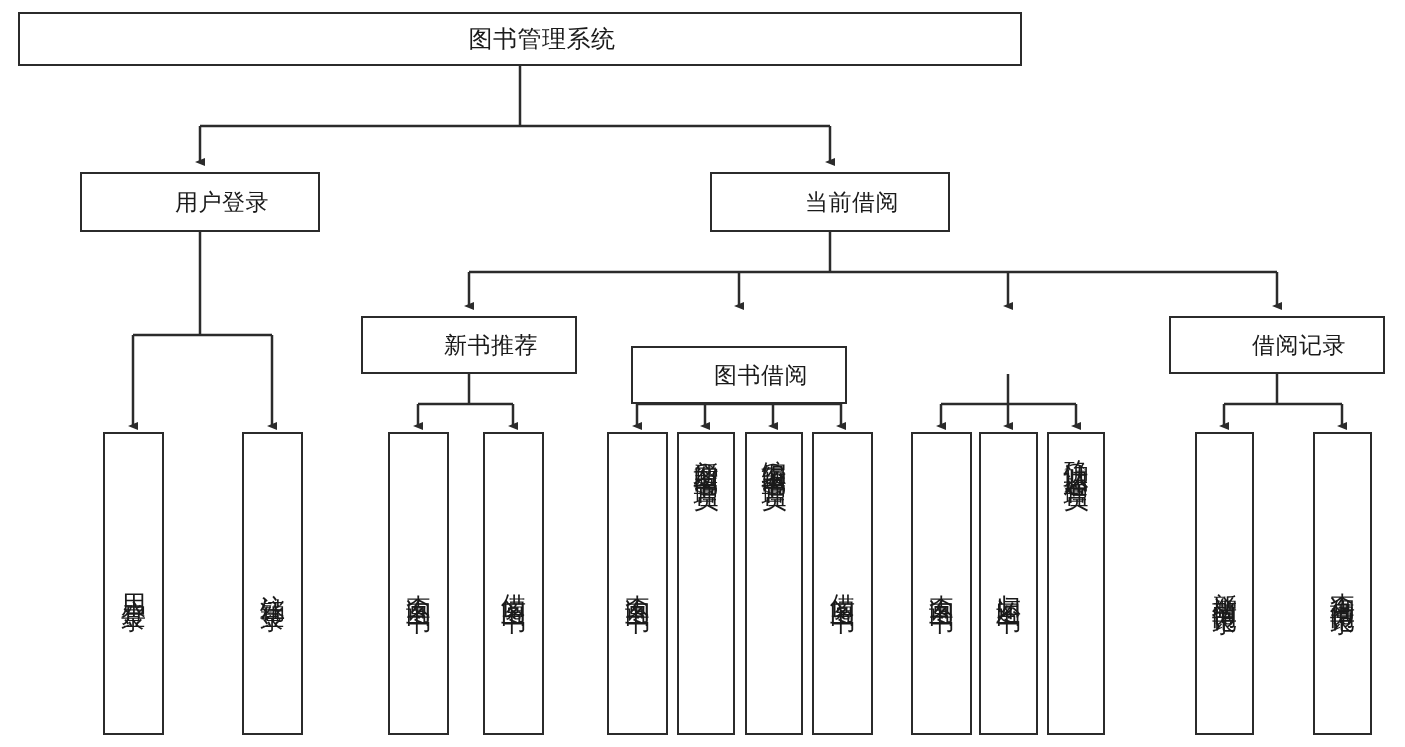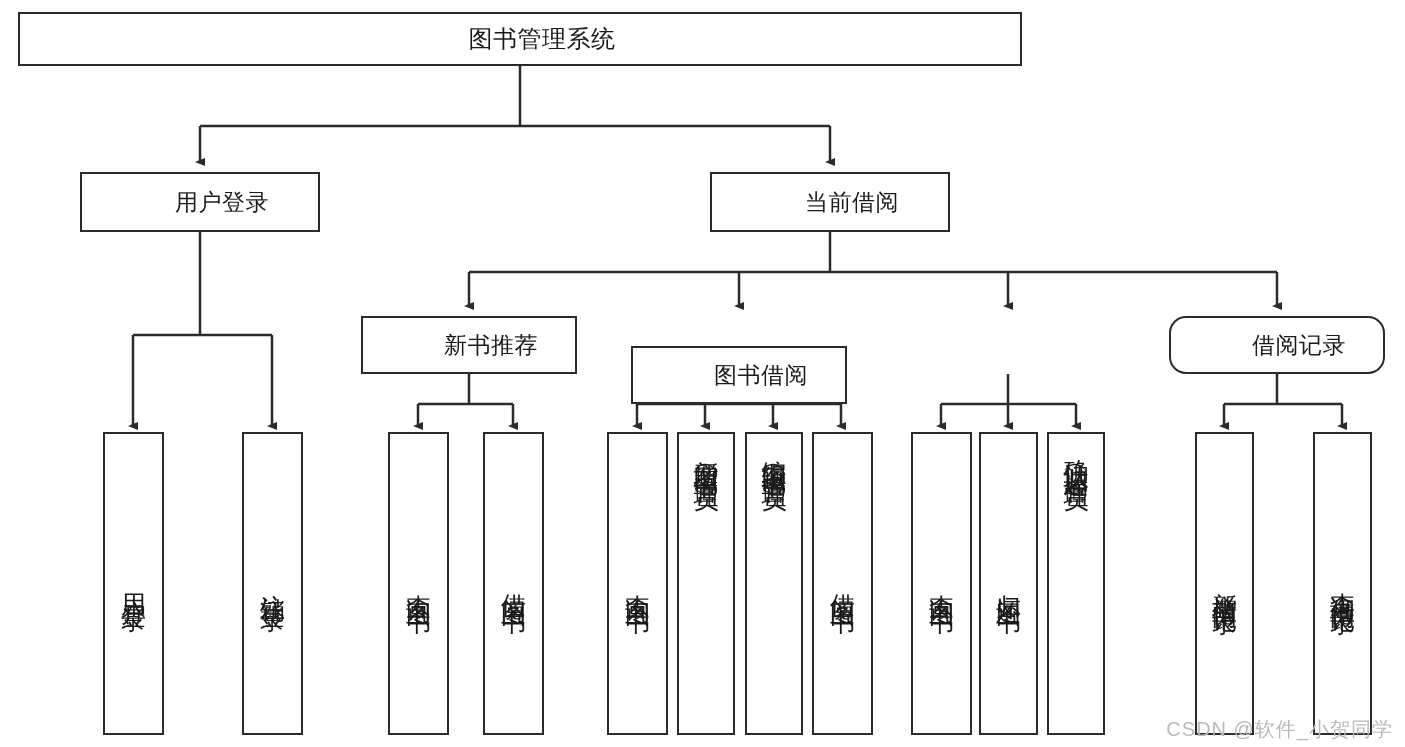--- a/index.html
+++ b/index.html
@@ -144,21 +144,21 @@
   <div class="node horiz" style="left:710px; top:172px; width:240px; height:60px;">
     <span class="lbl">当前借阅</span>
   </div>
 
   <div class="node horiz" style="left:361px; top:316px; width:216px; height:58px;">
     <span class="lbl">新书推荐</span>
   </div>
   <div class="node horiz" style="left:631px; top:316px; width:216px; height:58px;margin-top:30px;">
     <span class="lbl">图书借阅</span>
   </div>
-  <div class="node horiz" style="left:1169px; top:316px; width:216px; height:58px;border-radius:17px;">
+  <div class="node horiz" style="left:1169px; top:316px; width:216px; height:58px;">
     <span class="lbl">借阅记录</span>
   </div>
 
   <div class="node vert" style="left:103px; top:432px; width:61px; height:303px;">
     <span class="lbl">用户登录</span>
   </div>
   <div class="node vert" style="left:242px; top:432px; width:61px; height:303px;">
     <span class="lbl">注销登录</span>
   </div>
 
@@ -192,15 +192,14 @@
     <span class="lbl">确认归还（管理员）</span>
   </div>
 
   <div class="node vert tall" style="left:1195px; top:432px; width:59px; height:303px;">
     <span class="lbl">新增借阅记录</span>
   </div>
   <div class="node vert tall" style="left:1313px; top:432px; width:59px; height:303px;">
     <span class="lbl">查询借阅记录</span>
   </div>
 
-  <div class="watermark">CSDN @软件_小贺同学</div>
 
 </div>
 
 </body></html>

